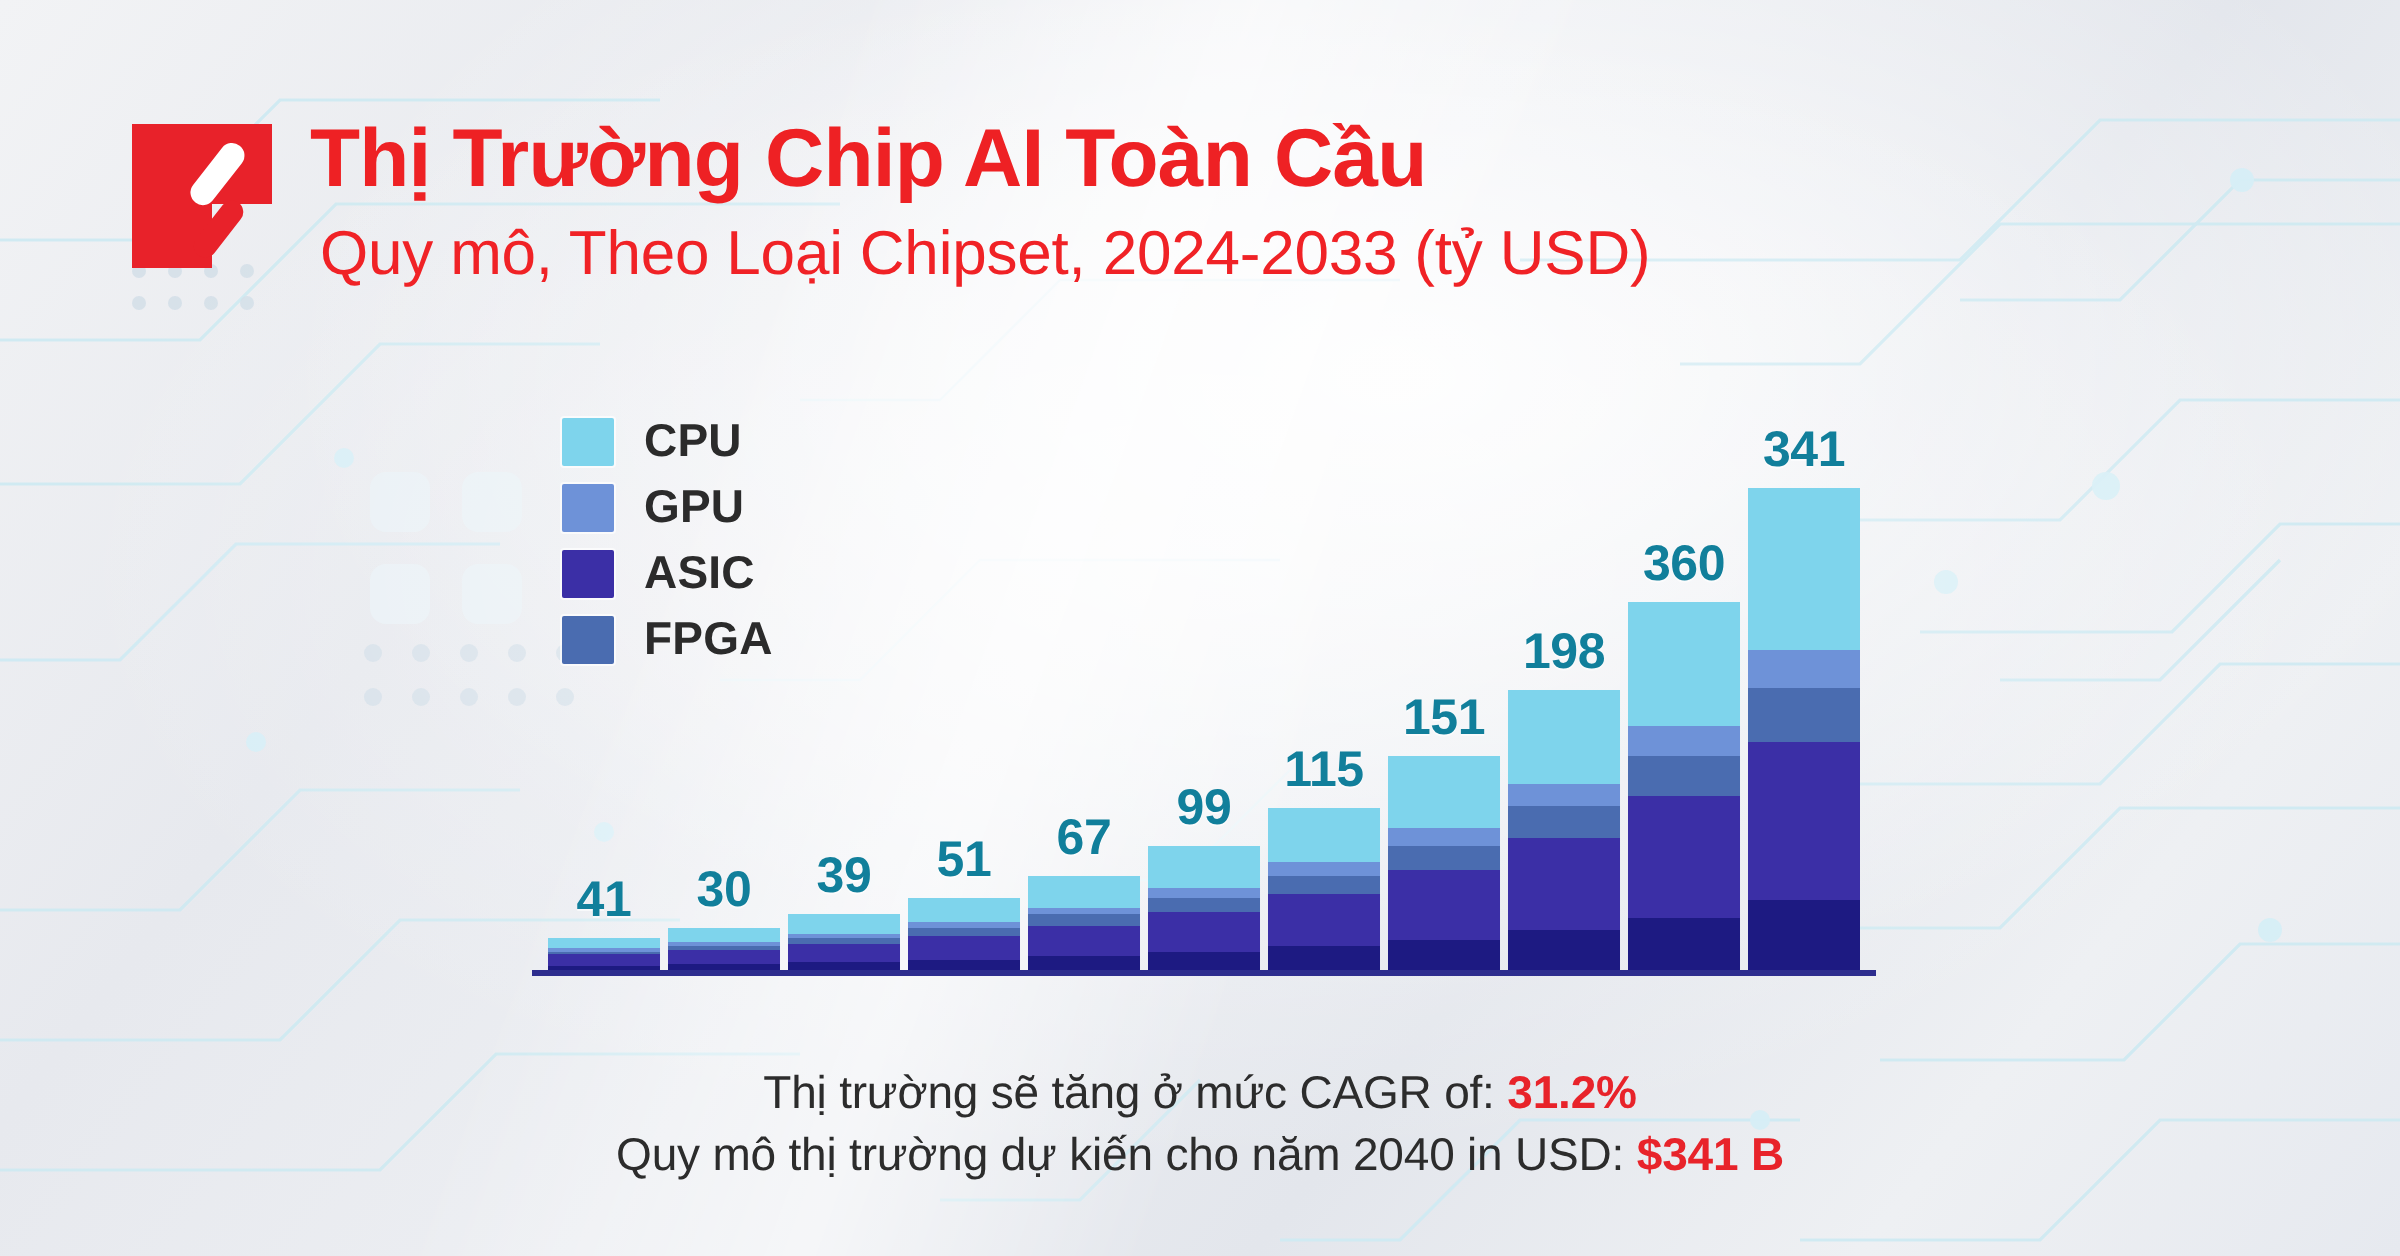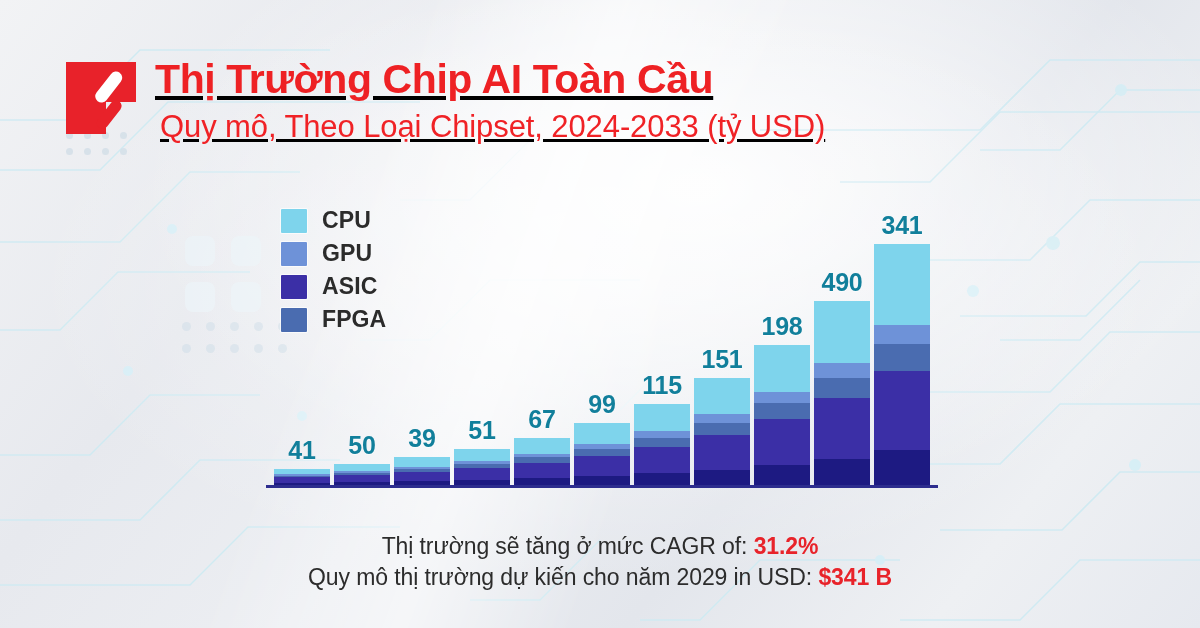--- a/index.html
+++ b/index.html
@@ -32,21 +32,21 @@
     position:absolute;width:9px;height:9px;border-radius:50%;
     background:rgba(210,222,232,.85);
   }
   .sq-grid{position:absolute;}
   .sq-grid span{
     position:absolute;width:30px;height:30px;border-radius:8px;
     background:rgba(233,241,245,.9);
   }
 
   
-  .header{position:absolute;left:66px;top:58px;display:flex;align-items:flex-start;text-decoration:underline;}
+  .header{position:absolute;left:66px;top:58px;display:flex;align-items:flex-start;}
   .logo{position:relative;width:70px;height:72px;flex:none;margin-top:4px;}
   .logo svg{display:block;}
   .titles{margin-left:19px;}
   .title{
     font-size:41px;font-weight:bold;color:#ee2124;
     letter-spacing:-0.4px;line-height:1.06;white-space:nowrap;
     margin:0;padding:0;
   }
   .subtitle{
     font-size:31px;font-weight:400;color:#f02226;
@@ -213,21 +213,21 @@
           <div class="bar-value">41</div>
           <div class="bar" style="height: 16.2551px;">
             <div class="seg" style="background: rgb(126, 212, 236); height: 33.913%;"></div>
             <div class="seg" style="background: rgb(110, 146, 216); height: 7.82609%;"></div>
             <div class="seg" style="background: rgb(74, 108, 176); height: 10.8696%;"></div>
             <div class="seg" style="background: rgb(59, 47, 166); height: 33.0435%;"></div>
             <div class="seg" style="background: rgb(29, 26, 130); height: 14.3478%;"></div>
           </div>
         </div>
         <div class="bar-slot">
-          <div class="bar-value">50</div>
+          <div class="bar-value">30</div>
           <div class="bar" style="height: 21.2023px;">
             <div class="seg" style="background: rgb(126, 212, 236); height: 33.6667%;"></div>
             <div class="seg" style="background: rgb(110, 146, 216); height: 8%;"></div>
             <div class="seg" style="background: rgb(74, 108, 176); height: 11%;"></div>
             <div class="seg" style="background: rgb(59, 47, 166); height: 33%;"></div>
             <div class="seg" style="background: rgb(29, 26, 130); height: 14.3333%;"></div>
           </div>
         </div>
         <div class="bar-slot">
           <div class="bar-value">39</div>
@@ -293,21 +293,21 @@
           <div class="bar-value">198</div>
           <div class="bar" style="height: 139.935px;">
             <div class="seg" style="background: rgb(126, 212, 236); height: 33.7374%;"></div>
             <div class="seg" style="background: rgb(110, 146, 216); height: 7.9798%;"></div>
             <div class="seg" style="background: rgb(74, 108, 176); height: 11.0101%;"></div>
             <div class="seg" style="background: rgb(59, 47, 166); height: 32.9798%;"></div>
             <div class="seg" style="background: rgb(29, 26, 130); height: 14.2929%;"></div>
           </div>
         </div>
         <div class="bar-slot">
-          <div class="bar-value">490</div>
+          <div class="bar-value">360</div>
           <div class="bar" style="height: 183.754px;">
             <div class="seg" style="background: rgb(126, 212, 236); height: 33.7308%;"></div>
             <div class="seg" style="background: rgb(110, 146, 216); height: 8%;"></div>
             <div class="seg" style="background: rgb(74, 108, 176); height: 11%;"></div>
             <div class="seg" style="background: rgb(59, 47, 166); height: 32.9615%;"></div>
             <div class="seg" style="background: rgb(29, 26, 130); height: 14.3077%;"></div>
           </div>
         </div>
         <div class="bar-slot">
           <div class="bar-value">341</div>
@@ -322,17 +322,17 @@
       </div>
     <div class="axis-line"></div>
 
   </div>
 
   <div class="footer">
     <div class="footer-line">
       <span>Thị trường sẽ tăng ở mức CAGR of: </span><span class="hl">31.2%</span>
     </div>
     <div class="footer-line">
-      <span>Quy mô thị trường dự kiến cho năm 2029 in USD: </span><span class="hl">$341 B</span>
+      <span>Quy mô thị trường dự kiến cho năm 2040 in USD: </span><span class="hl">$341 B</span>
     </div>
   </div>
 
 </div>
 
 </body></html>

